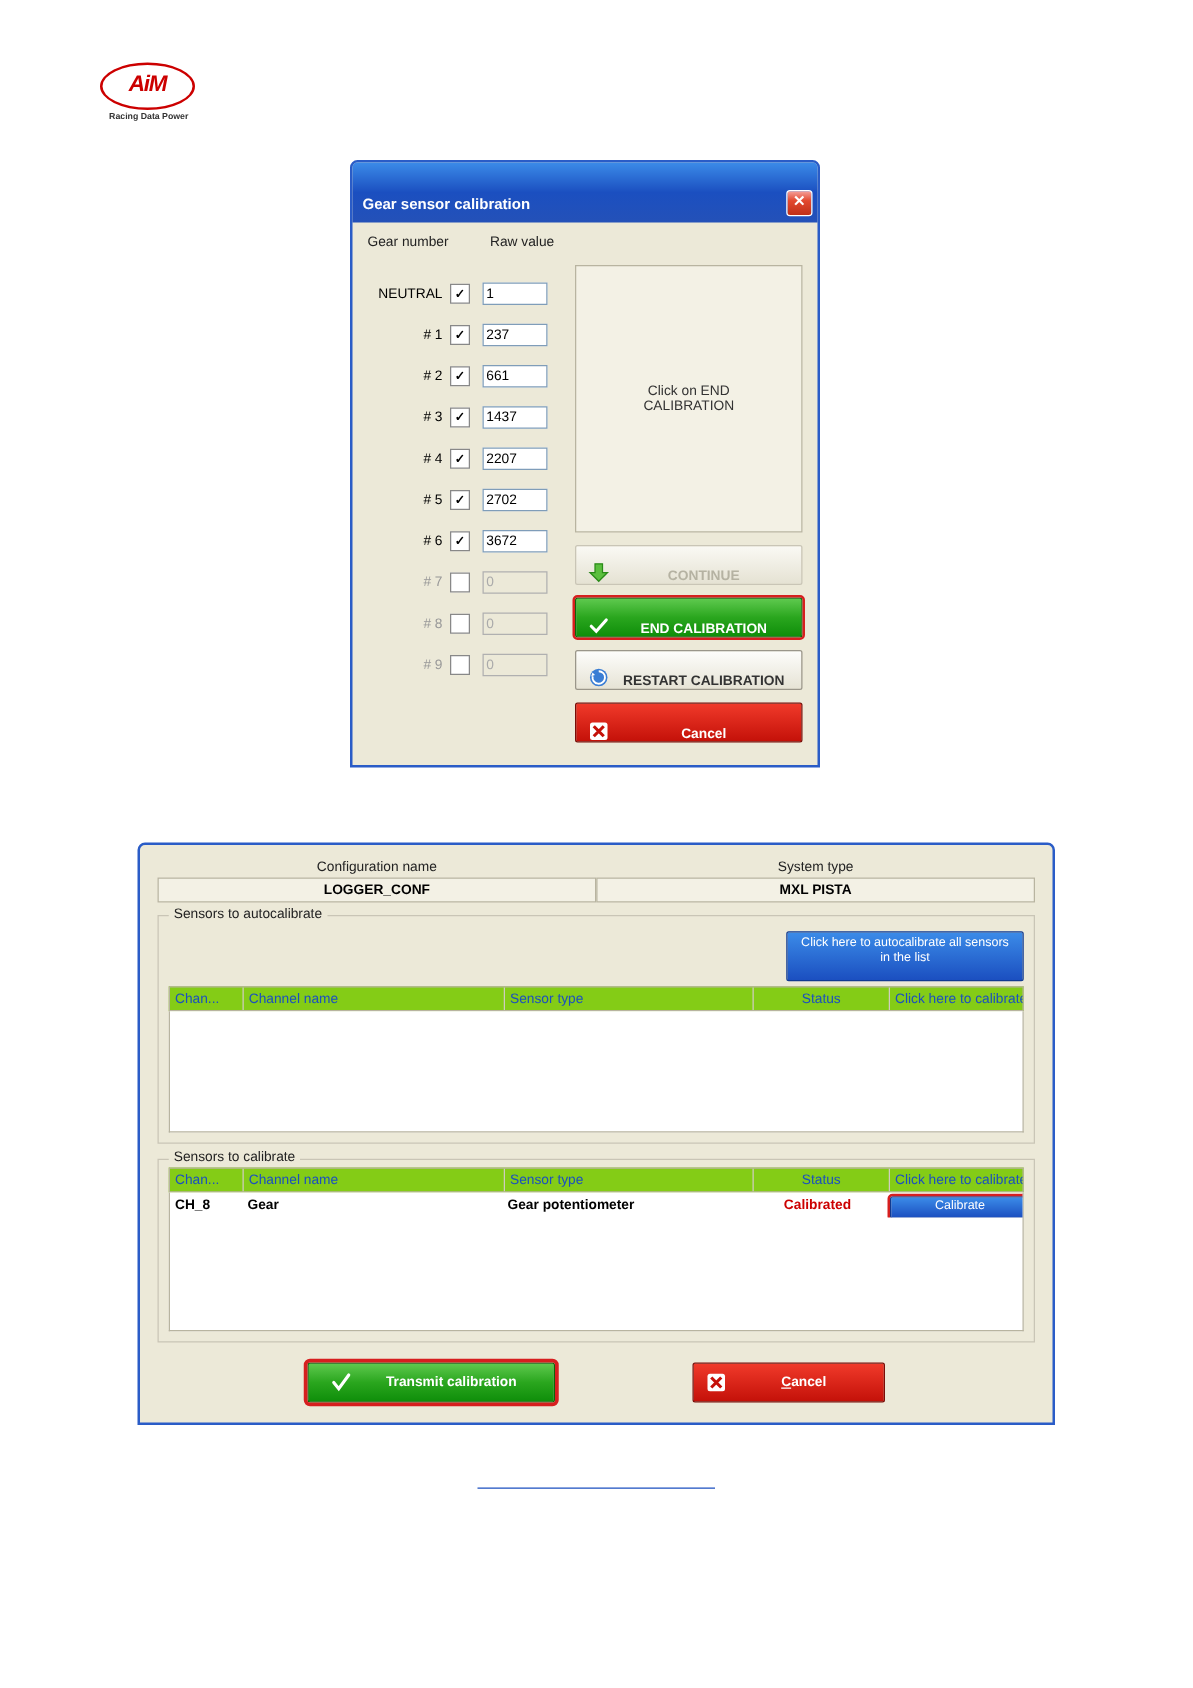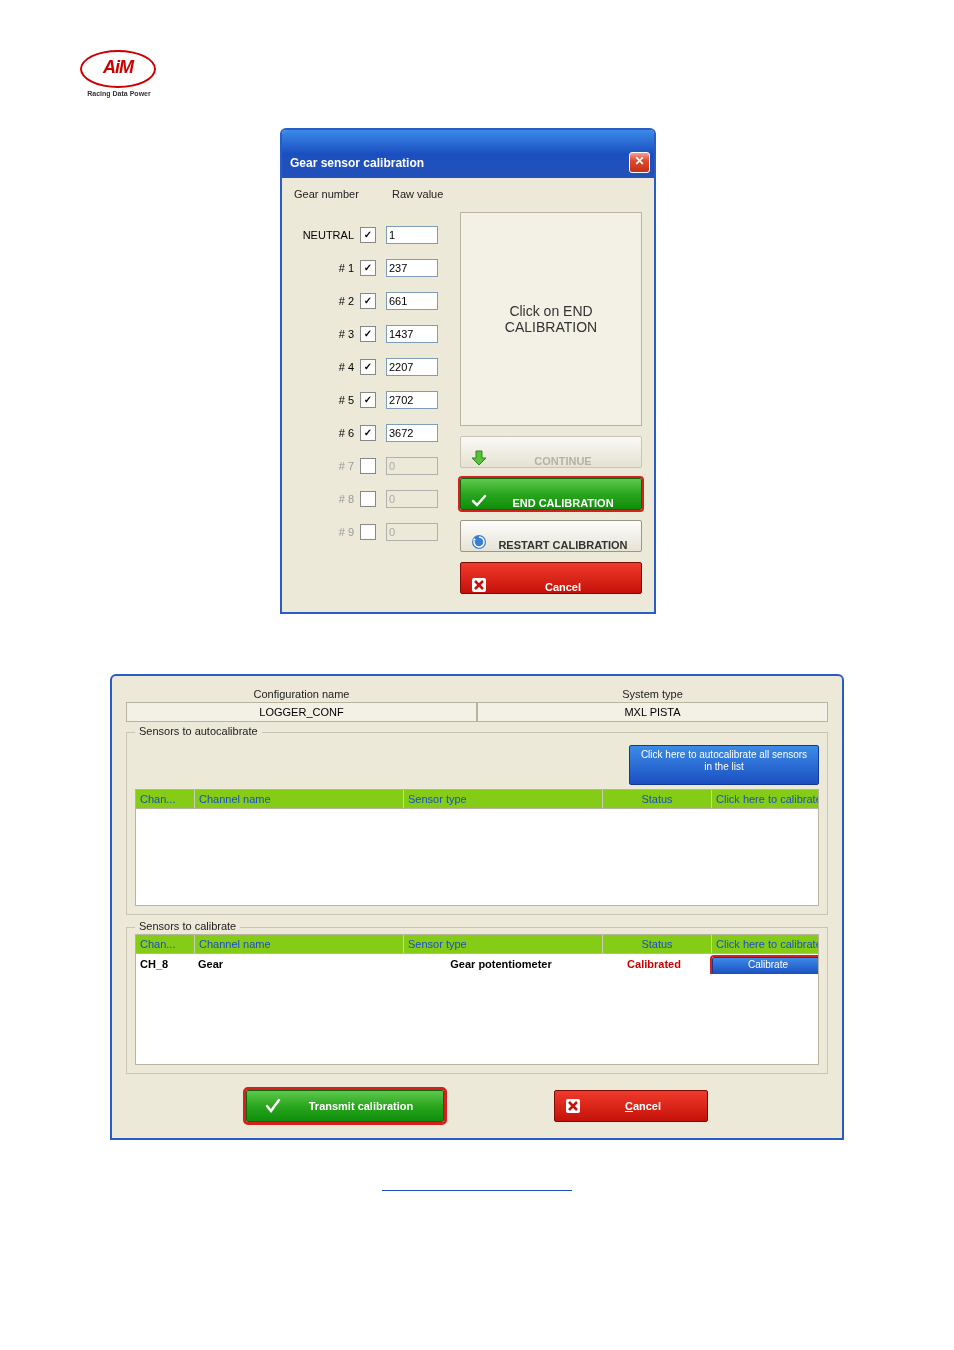--- a/index.html
+++ b/index.html
@@ -136,21 +136,21 @@
   .msgbox {
     height: 170px;
     border: 1px solid #b8b4a0;
     background: #f3f1e5;
     margin-top: 24px;
     display: flex;
     align-items: center;
     justify-content: center;
     text-align: center;
     color: #333;
-    font-size: 14px;
+    font-size: 11px;
     padding: 21px;
   }
   .action-btn {
     display: flex;
     align-items: flex-end;
     height: 30px;
     border: 1px solid #9a968a;
     border-radius: 2px;
     margin-top: 10px;
     padding: 0 6px;
@@ -198,20 +198,21 @@
   }
   .d2-header-labels {
     display: flex;
     color: #222;
     margin-bottom: 2px;
   }
   .d2-header-labels > div { flex: 1; text-align: center; }
   .d2-header-fields {
     display: flex;
     margin-bottom: 10px;
+    font-weight: bold;
   }
   .d2-header-fields > div {
     flex: 1;
     border: 1px solid #b8b4a0;
     background: #f3f1e5;
     height: 18px;
     line-height: 18px;
     text-align: center;
   }
   .fieldset {
@@ -491,21 +492,21 @@
           <div class="col-chan">Chan...</div>
           <div class="col-name">Channel name</div>
           <div class="col-type">Sensor type</div>
           <div class="col-status">Status</div>
           <div class="col-action">Click here to calibrate</div>
         </div>
         <div class="grid-body short">
           <div class="grid-row">
             <div class="col-chan">CH_8</div>
             <div class="col-name" style="font-weight:bold;">Gear</div>
-            <div class="col-type" style="font-weight:bold;text-align:center;">Gear potentiometer</div>
+            <div class="col-type" style="font-weight:bold;">Gear potentiometer</div>
             <div class="col-status">Calibrated</div>
             <div class="col-action">
               <span class="calibrate-btn">Calibrate</span>
             </div>
           </div>
         </div>
       </div>
 
       <div class="bottom-btns">
         <div class="bbtn btn-transmit">

